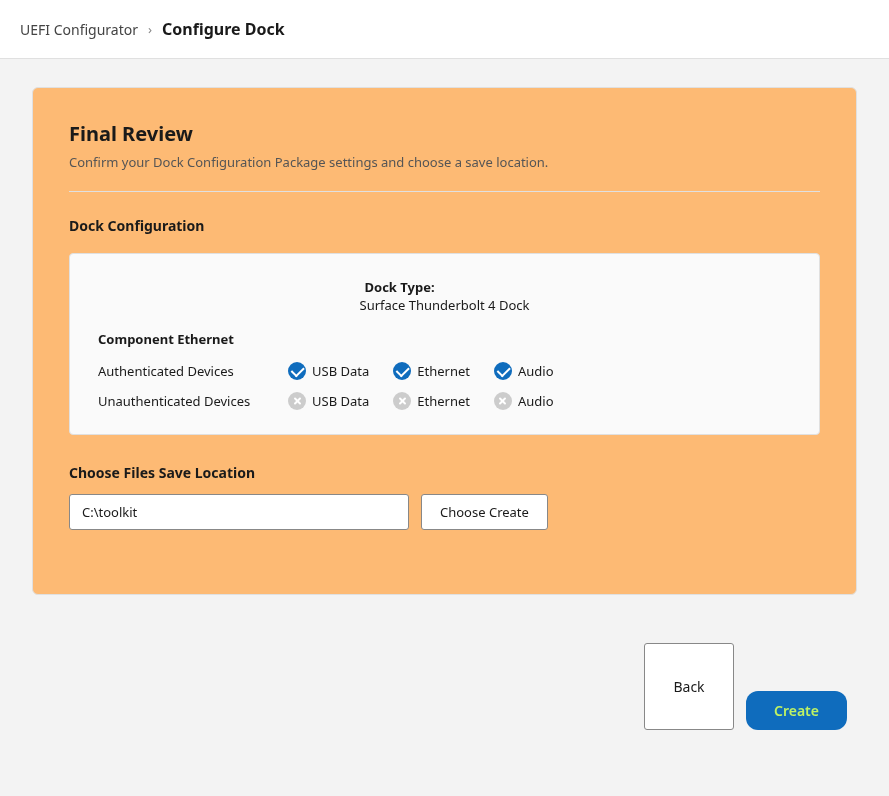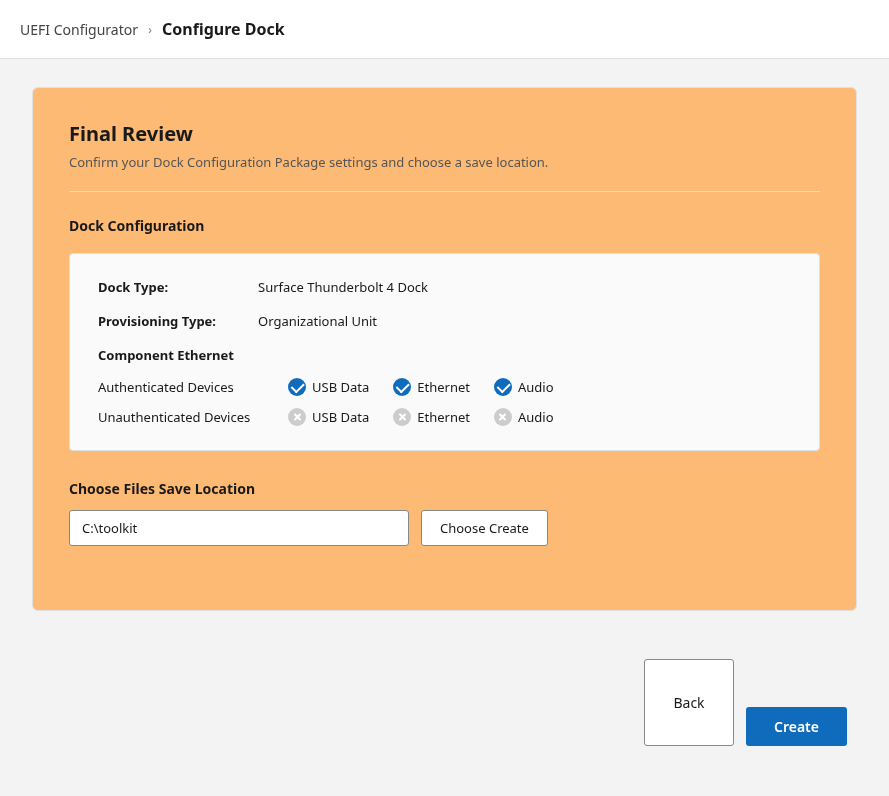--- a/index.html
+++ b/index.html
@@ -85,20 +85,21 @@
       border: 1px solid #e0e0e0;
       border-radius: 4px;
       padding: 24px 28px;
       margin-bottom: 28px;
     }
 
     .config-row {
       display: flex;
       align-items: center;
       margin-bottom: 16px;
+      flex-direction: column;
     }
 
     .config-row:last-child {
       margin-bottom: 0;
     }
 
     .config-label {
       font-size: 13px;
       font-weight: 700;
       color: #1a1a1a;
@@ -256,26 +257,26 @@
       font-size: 14px;
       cursor: pointer;
       font-family: inherit;
       color: #1a1a1a;
       min-width: 90px;
     }
 
     .create-button {
       border: none;
       background: #0f6cbd;
-      border-radius: 3px;
+      border-radius: 12px;
       padding: 10px 28px;
       font-size: 14px;
       cursor: pointer;
       font-family: inherit;
-      color: #ffffff;
+      color: #bef264;
       font-weight: 600;
       min-width: 90px;
       margin-top: 48px;
     }
 
     .policies-block {
       margin-top: 8px;
     }
   </style>
 </head>
@@ -297,24 +298,20 @@
 
     <div class="config-section-title">Dock Configuration</div>
 
     <div class="config-inner-card">
 
       <div class="config-row">
         <span class="config-label">Dock Type:</span>
         <span class="config-value">Surface Thunderbolt 4 Dock</span>
       </div>
 
-      <div class="config-row">
-        <span class="config-label">Provisioning Type:</span>
-        <span class="config-value">Organizational Unit</span>
-      </div>
 
       <div class="policies-block">
         <div class="component-policies-title">Component Ethernet</div>
 
         <div class="policy-row">
           <span class="policy-row-label">Authenticated Devices</span>
           <div class="policy-items">
             <div class="policy-item">
               <span class="icon-check-circle"></span>
               <span>USB Data</span>

